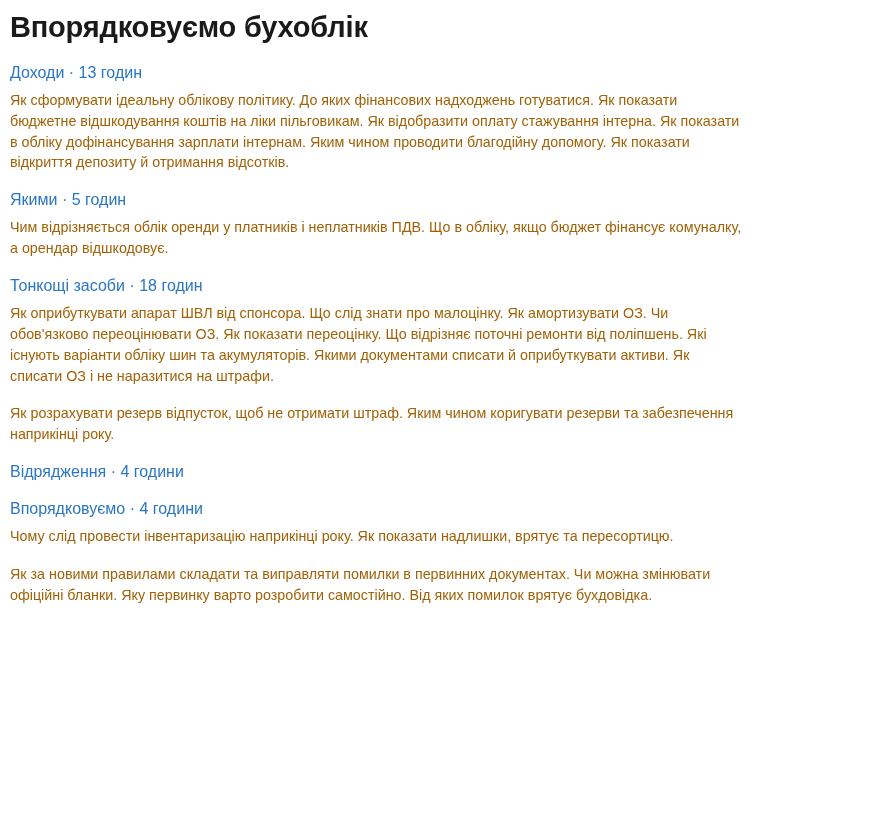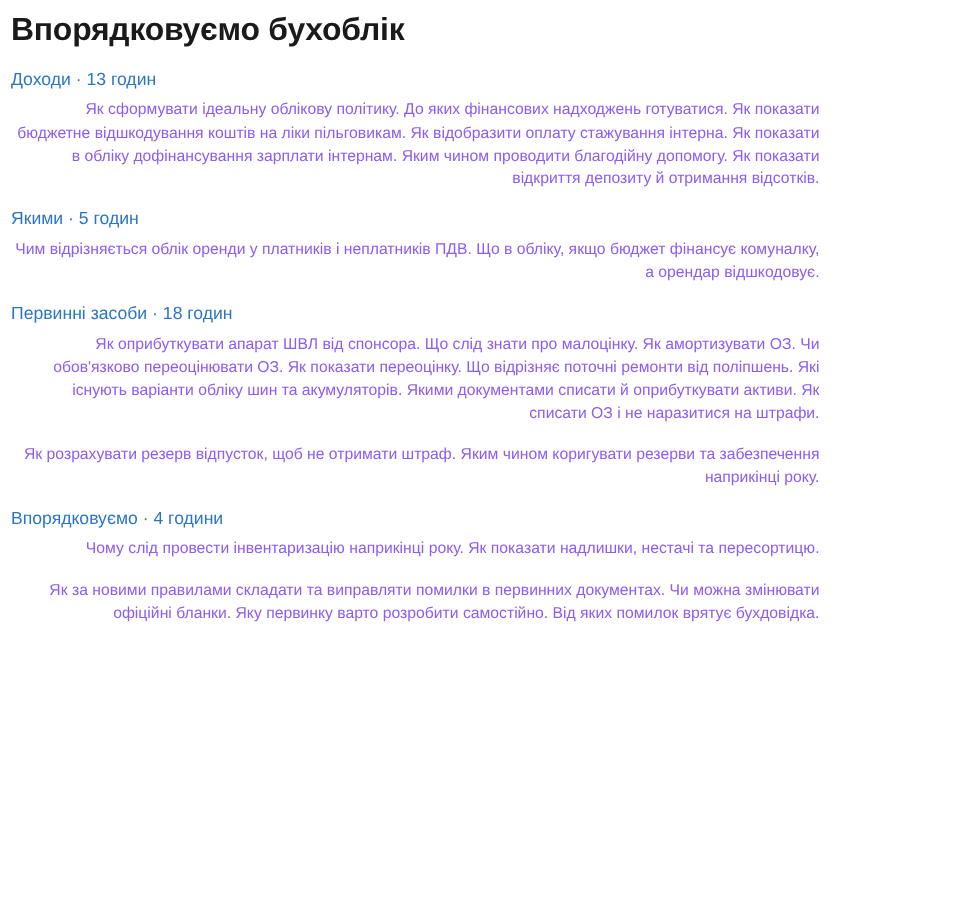--- a/index.html
+++ b/index.html
@@ -36,58 +36,58 @@
     color: #2a76c6;
     line-height: 1.25;
     margin: 0 0 7px 0;
   }
   .section-heading .sep {
     color: #2a76c6;
   }
   .section-body {
     font-size: 14.3px;
     line-height: 1.46;
-    color: #8b5cf6;
+    color: #a16207;
     margin: 0;
     max-width: 868px;
-    text-align: right;
   }
 </style>
 </head>
 <body>
 
 <div class="page">
 
   <h1 class="page-title">Впорядковуємо бухоблік</h1>
 
   <div class="section">
     <h2 class="section-heading"><span>Доходи</span> <span class="sep">·</span> <span>13 годин</span></h2>
     <p class="section-body">Як сформувати ідеальну облікову політику. До яких фінансових надходжень готуватися. Як показати бюджетне відшкодування коштів на ліки пільговикам. Як відобразити оплату стажування інтерна. Як показати в обліку дофінансування зарплати інтернам. Яким чином проводити благодійну допомогу. Як показати відкриття депозиту й отримання відсотків.</p>
   </div>
 
   <div class="section">
     <h2 class="section-heading"><span>Якими</span> <span class="sep">·</span> <span>5 годин</span></h2>
     <p class="section-body">Чим відрізняється облік оренди у платників і неплатників ПДВ. Що в обліку, якщо бюджет фінансує комуналку, а орендар відшкодовує.</p>
   </div>
 
   <div class="section">
-    <h2 class="section-heading"><span>Первинні засоби</span> <span class="sep">·</span> <span>18 годин</span></h2>
+    <h2 class="section-heading"><span>Тонкощі засоби</span> <span class="sep">·</span> <span>18 годин</span></h2>
     <p class="section-body">Як оприбуткувати апарат ШВЛ від спонсора. Що слід знати про малоцінку. Як амортизувати ОЗ. Чи обов'язково переоцінювати ОЗ. Як показати переоцінку. Що відрізняє поточні ремонти від поліпшень. Які існують варіанти обліку шин та акумуляторів. Якими документами списати й оприбуткувати активи. Як списати ОЗ і не наразитися на штрафи.</p>
   </div>
 
   <div class="section">
     <p class="section-body">Як розрахувати резерв відпусток, щоб не отримати штраф. Яким чином коригувати резерви та забезпечення наприкінці року.</p>
   </div>
 
   <div class="section">
+    <h2 class="section-heading"><span>Відрядження</span> <span class="sep">·</span> <span>4 години</span></h2>
   </div>
 
 
   <div class="section">
     <h2 class="section-heading"><span>Впорядковуємо</span> <span class="sep">·</span> <span>4 години</span></h2>
-    <p class="section-body">Чому слід провести інвентаризацію наприкінці року. Як показати надлишки, нестачі та пересортицю.</p>
+    <p class="section-body">Чому слід провести інвентаризацію наприкінці року. Як показати надлишки, врятує та пересортицю.</p>
   </div>
 
   <div class="section">
     <p class="section-body">Як за новими правилами складати та виправляти помилки в первинних документах. Чи можна змінювати офіційні бланки. Яку первинку варто розробити самостійно. Від яких помилок врятує бухдовідка.</p>
   </div>
 
 </div>
 
 </body></html>

